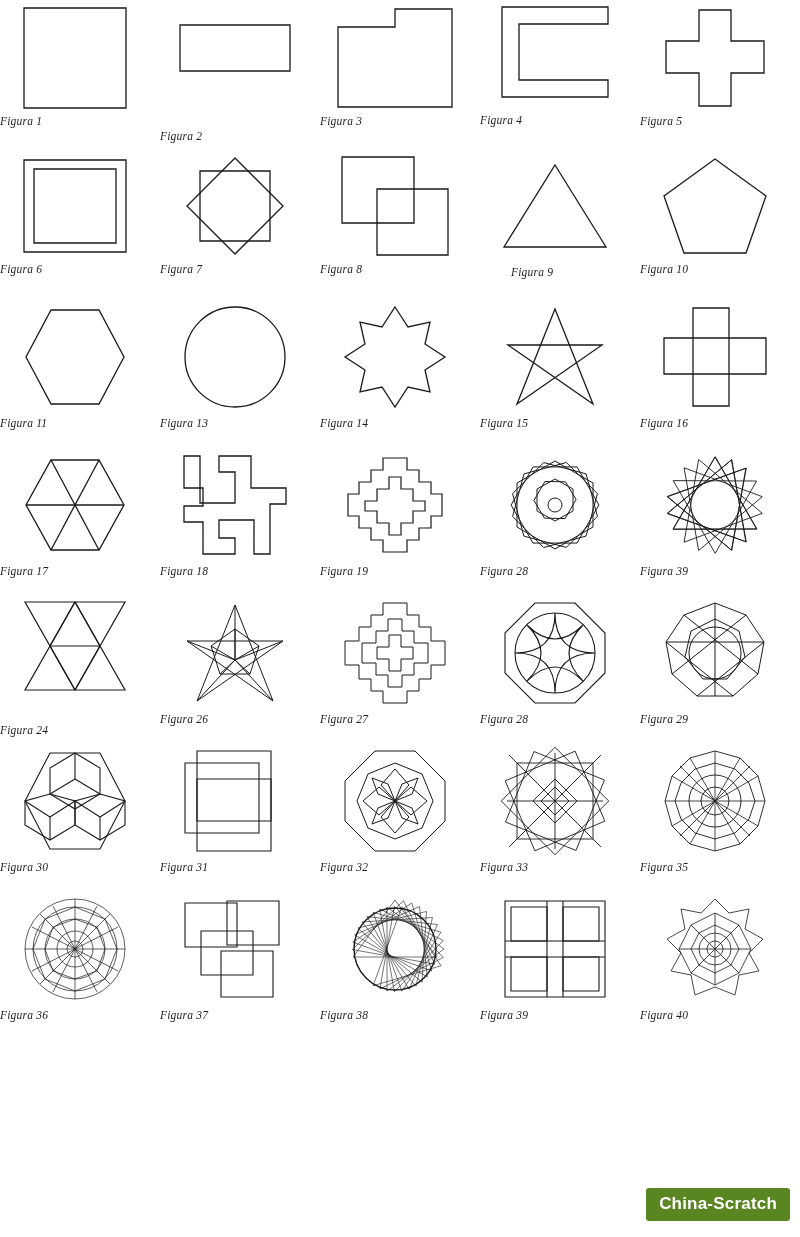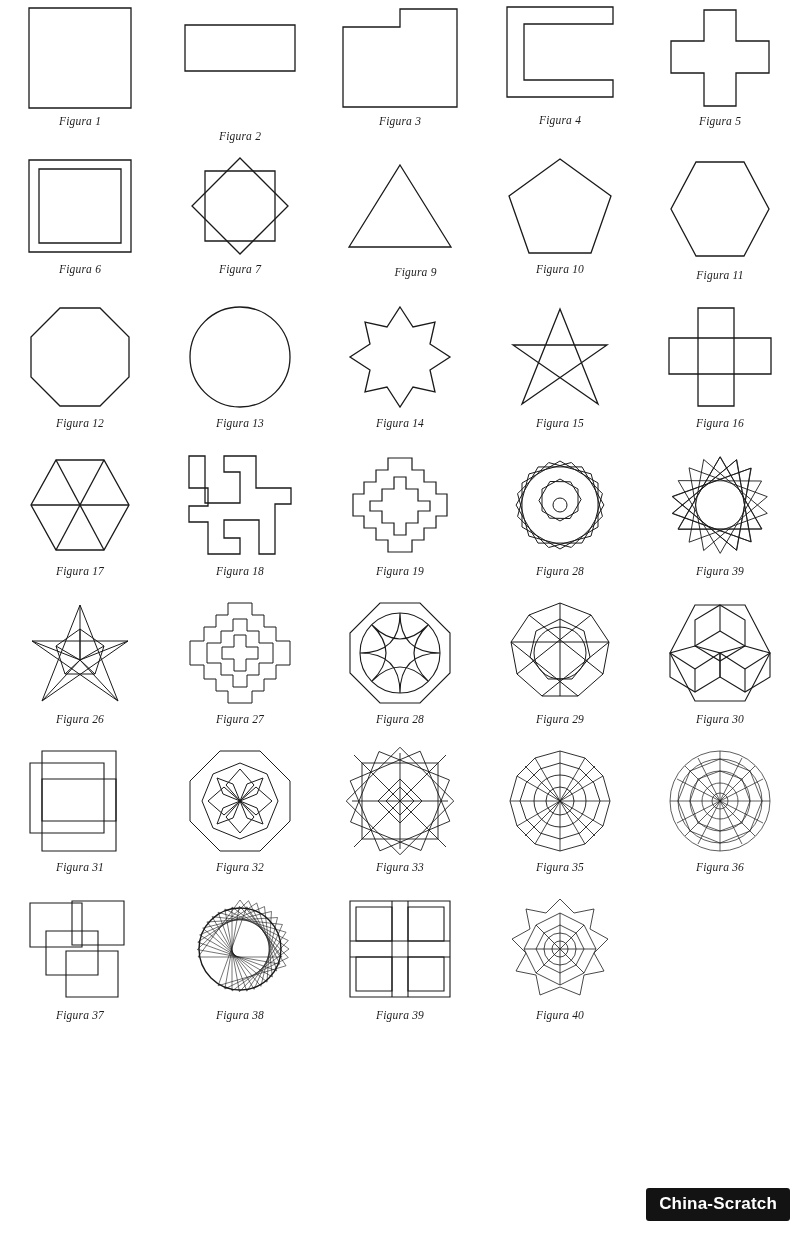--- a/index.html
+++ b/index.html
@@ -26,21 +26,20 @@
     grid-template-rows: repeat(8, 148px);
     width: 800px;
     height: 1184px;
     padding-top: 2px;
     box-sizing: border-box;
   }
   .cell {
     position: relative;
     display: flex;
     flex-direction: column;
-    align-items: center;
     justify-content: flex-start;
     box-sizing: border-box;
   }
   .fig-art {
     width: 150px;
     height: 118px;
     display: flex;
     align-items: center;
     justify-content: center;
     position: relative;
@@ -59,21 +58,21 @@
     margin-top: 1px;
   }
   
   .r1 .fig-art { height: 112px; }
   .r2 .fig-art { height: 112px; }
 
   .watermark {
     position: absolute;
     right: 10px;
     bottom: 16px;
-    background: #000000;
+    background: #4d7c0f;
     color: #ffffff;
     font-family: "Liberation Sans", sans-serif;
     font-weight: bold;
     font-size: 17px;
     padding: 6px 13px 7px 13px;
     border-radius: 3px;
     letter-spacing: 0.2px;
     opacity: 0.92;
   }
   svg * {
@@ -144,20 +143,29 @@
     <div class="cell r2">
       <div class="fig-art">
         <svg width="100" height="100" viewBox="0 0 100 100">
           <rect x="15" y="15" width="70" height="70" fill="none" stroke="#1a1a1a" stroke-width="1.3"></rect>
           <polygon points="50,2 98,50 50,98 2,50" fill="none" stroke="#1a1a1a" stroke-width="1.3"></polygon>
         </svg>
       </div>
       <div class="fig-label">Figura 7</div>
     </div>
 
+    <div class="cell r2">
+      <div class="fig-art">
+        <svg width="108" height="100" viewBox="0 0 108 100">
+          <rect x="1" y="1" width="72" height="66" fill="none" stroke="#1a1a1a" stroke-width="1.3"></rect>
+          <rect x="36" y="33" width="71" height="66" fill="none" stroke="#1a1a1a" stroke-width="1.3"></rect>
+        </svg>
+      </div>
+      <div class="fig-label">Figura 8</div>
+    </div>
 
     <div class="cell r2">
       <div class="fig-art">
         <svg width="104" height="84" viewBox="0 0 104 84">
             <polygon points="52,1 103,83 1,83" fill="none" stroke="#1a1a1a" stroke-width="1.3"></polygon>
           </svg>
       </div>
       <div class="fig-label" style="margin-top:4px;margin-left:31px;">Figura 9</div>
     </div>
 
@@ -172,28 +180,20 @@
 
     <div class="cell">
       <div class="fig-art">
         <svg width="100" height="96" viewBox="0 0 100 96">
             <polygon points="26,1 74,1 99,48 74,95 26,95 1,48" fill="none" stroke="#1a1a1a" stroke-width="1.3"></polygon>
           </svg>
       </div>
       <div class="fig-label">Figura 11</div>
     </div>
 
-    <div class="cell">
-      <div class="fig-art">
-        <svg width="100" height="100" viewBox="0 0 100 100">
-            <polygon points="30,1 70,1 99,30 99,70 70,99 30,99 1,70 1,30" fill="none" stroke="#1a1a1a" stroke-width="1.3"></polygon>
-          </svg>
-      </div>
-      <div class="fig-label">Figura 12</div>
-    </div>
 
     <div class="cell">
       <div class="fig-art">
         <svg width="102" height="102" viewBox="0 0 102 102">
             <circle cx="51" cy="51" r="50" fill="none" stroke="#1a1a1a" stroke-width="1.3"></circle>
           </svg>
       </div>
       <div class="fig-label">Figura 13</div>
     </div>
 
@@ -287,20 +287,36 @@
             <polygon points="52,4 94,76 10,76" transform="rotate(100 52 52)"></polygon>
             <polygon points="52,4 94,76 10,76" transform="rotate(120 52 52)"></polygon>
             <polygon points="52,4 94,76 10,76" transform="rotate(140 52 52)"></polygon>
             <polygon points="52,4 94,76 10,76" transform="rotate(160 52 52)"></polygon>
           </g>
         </svg>
       </div>
       <div class="fig-label">Figura 39</div>
     </div>
 
+    <div class="cell">
+      <div class="fig-art" style="align-items:flex-start;padding-top:6px;">
+        <svg width="104" height="92" viewBox="0 0 104 92">
+          <g fill="none" stroke="#1a1a1a" stroke-width="1.2">
+            <polygon points="52,2 102,90 2,90"></polygon>
+            <polygon points="52,90 102,2 2,2"></polygon>
+            <line x1="27" y1="46" x2="77" y2="46"></line>
+            <line x1="27" y1="46" x2="52" y2="90"></line>
+            <line x1="77" y1="46" x2="52" y2="90"></line>
+            <line x1="27" y1="46" x2="52" y2="2"></line>
+            <line x1="77" y1="46" x2="52" y2="2"></line>
+          </g>
+        </svg>
+      </div>
+      <div class="fig-label" style="margin-top:6px;">Figura 24</div>
+    </div>
 
 
     <div class="cell">
       <div class="fig-art">
         <svg width="104" height="100" viewBox="0 0 104 100">
           <g fill="none" stroke="#1a1a1a" stroke-width="1">
             <polygon points="52,2 14,98 100,38 4,38 90,98"></polygon>
             <polygon points="52,26 76,43 67,71 37,71 28,43"></polygon>
             <line x1="52" y1="26" x2="52" y2="57"></line>
             <line x1="76" y1="43" x2="52" y2="57"></line>

